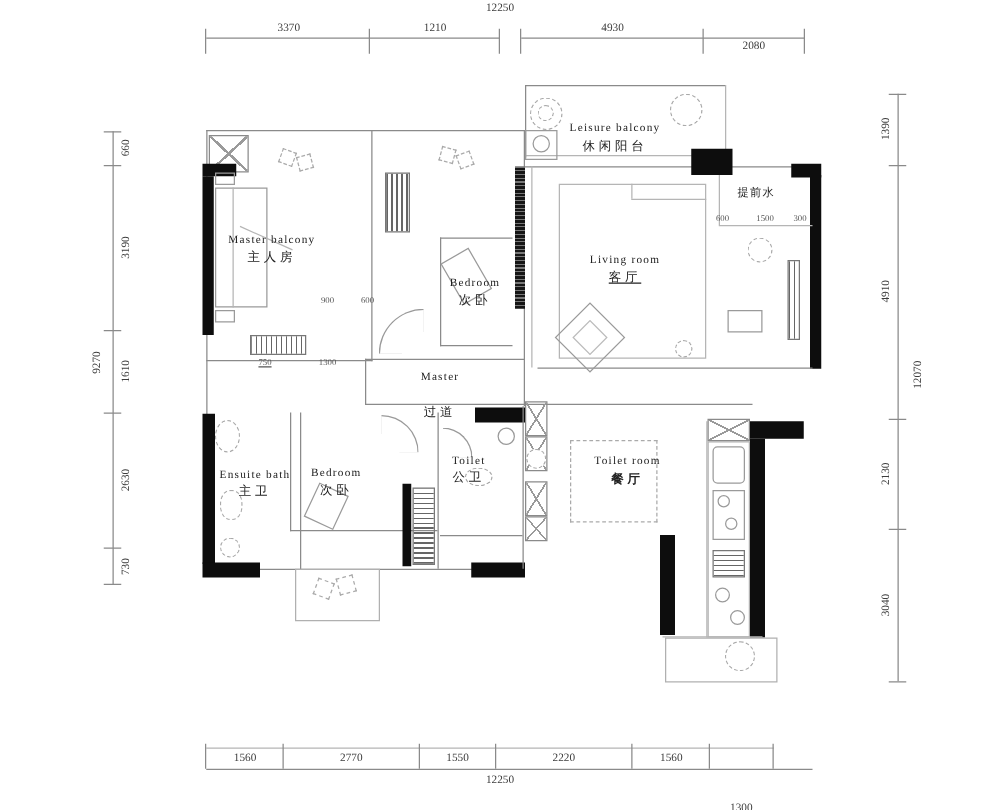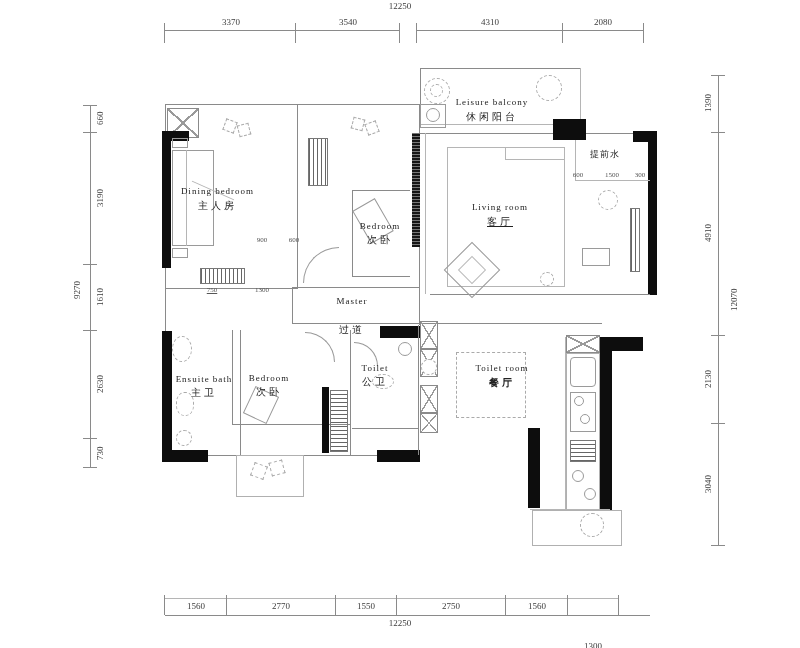--- a/index.html
+++ b/index.html
@@ -29,44 +29,44 @@
   .arc{position:absolute;border-top:1px solid #999;border-left:1px solid #999;
        border-top-left-radius:100%;box-sizing:border-box;}
 </style>
 </head>
 <body>
 
 <div id="canvas">
 
   <div class="dim" style="left:350px;top:1px;width:100px;">12250</div>
   <div class="dim" style="left:201px;top:17px;width:60px;">3370</div>
-  <div class="dim" style="left:318px;top:17px;width:60px;">3540</div>
-  <div class="dim" style="left:460px;top:17px;width:60px;">4310</div>
-  <div class="dim" style="left:573px;top:17px;width:60px;">2080</div>
+  <div class="dim" style="left:318px;top:17px;width:60px;">1210</div>
+  <div class="dim" style="left:460px;top:17px;width:60px;">4930</div>
+  <div class="dim" style="left:573px;top:31px;width:60px;">2080</div>
   <div class="hl" style="left:165px;top:30px;width:235px;"></div>
   <div class="hl" style="left:417px;top:30px;width:227px;"></div>
   <div class="vl" style="left:164px;top:23px;height:20px;"></div>
   <div class="vl" style="left:295px;top:23px;height:20px;"></div>
   <div class="vl" style="left:399px;top:23px;height:20px;"></div>
   <div class="vl" style="left:416px;top:23px;height:20px;"></div>
   <div class="vl" style="left:562px;top:23px;height:20px;"></div>
   <div class="vl" style="left:643px;top:23px;height:20px;"></div>
 
   <div class="hl lt" style="left:165px;top:598px;width:454px;"></div>
   <div class="vl" style="left:164px;top:595px;height:20px;"></div>
   <div class="vl" style="left:226px;top:595px;height:20px;"></div>
   <div class="vl" style="left:335px;top:595px;height:20px;"></div>
   <div class="vl" style="left:396px;top:595px;height:20px;"></div>
   <div class="vl" style="left:505px;top:595px;height:20px;"></div>
   <div class="vl" style="left:567px;top:595px;height:20px;"></div>
   <div class="vl" style="left:618px;top:595px;height:20px;"></div>
   <div class="dim" style="left:166px;top:601px;width:60px;">1560</div>
   <div class="dim" style="left:251px;top:601px;width:60px;">2770</div>
   <div class="dim" style="left:336px;top:601px;width:60px;">1550</div>
-  <div class="dim" style="left:421px;top:601px;width:60px;">2750</div>
+  <div class="dim" style="left:421px;top:601px;width:60px;">2220</div>
   <div class="dim" style="left:507px;top:601px;width:60px;">1560</div>
   <div class="dim" style="left:563px;top:601px;width:60px;margin-top:40px;">1300</div>
   <div class="hl" style="left:165px;top:615px;width:485px;"></div>
   <div class="dim" style="left:350px;top:618px;width:100px;">12250</div>
 
   <div class="vl" style="left:90px;top:105px;height:363px;"></div>
   <div class="hl" style="left:83px;top:105px;width:14px;"></div>
   <div class="hl" style="left:83px;top:132px;width:14px;"></div>
   <div class="hl" style="left:83px;top:264px;width:14px;"></div>
   <div class="hl" style="left:83px;top:330px;width:14px;"></div>
@@ -208,21 +208,21 @@
   <div class="box round" style="left:574px;top:396px;width:10px;height:10px;"></div>
   <div class="box round" style="left:580px;top:414px;width:10px;height:10px;"></div>
   <div class="comb-h" style="left:570px;top:440px;width:26px;height:22px;"></div>
   <div class="box round" style="left:572px;top:470px;width:12px;height:12px;"></div>
   <div class="box round" style="left:584px;top:488px;width:12px;height:12px;"></div>
 
   <div class="hl lt" style="left:530px;top:509px;width:80px;"></div>
   <div class="box" style="left:532px;top:510px;width:90px;height:36px;border-color:#b0b0b0;"></div>
   <div class="box dash round" style="left:580px;top:513px;width:24px;height:24px;background:#fff;"></div>
 
-  <div class="lbl-en" style="left:165px;top:186px;width:105px;">Dining bedroom</div>
+  <div class="lbl-en" style="left:165px;top:186px;width:105px;">Master balcony</div>
   <div class="lbl-zh" style="left:165px;top:199px;width:105px;">主人房</div>
 
   <div class="lbl-en" style="left:345px;top:221px;width:70px;">Bedroom</div>
   <div class="lbl-zh" style="left:345px;top:233px;width:70px;">次卧</div>
 
   <div class="lbl-en" style="left:445px;top:202px;width:110px;">Living room</div>
   <div class="lbl-zh" style="left:445px;top:215px;width:110px;text-decoration:underline;">客厅</div>
 
   <div class="lbl-en" style="left:432px;top:97px;width:120px;">Leisure balcony</div>
   <div class="lbl-zh" style="left:432px;top:110px;width:120px;">休闲阳台</div>

